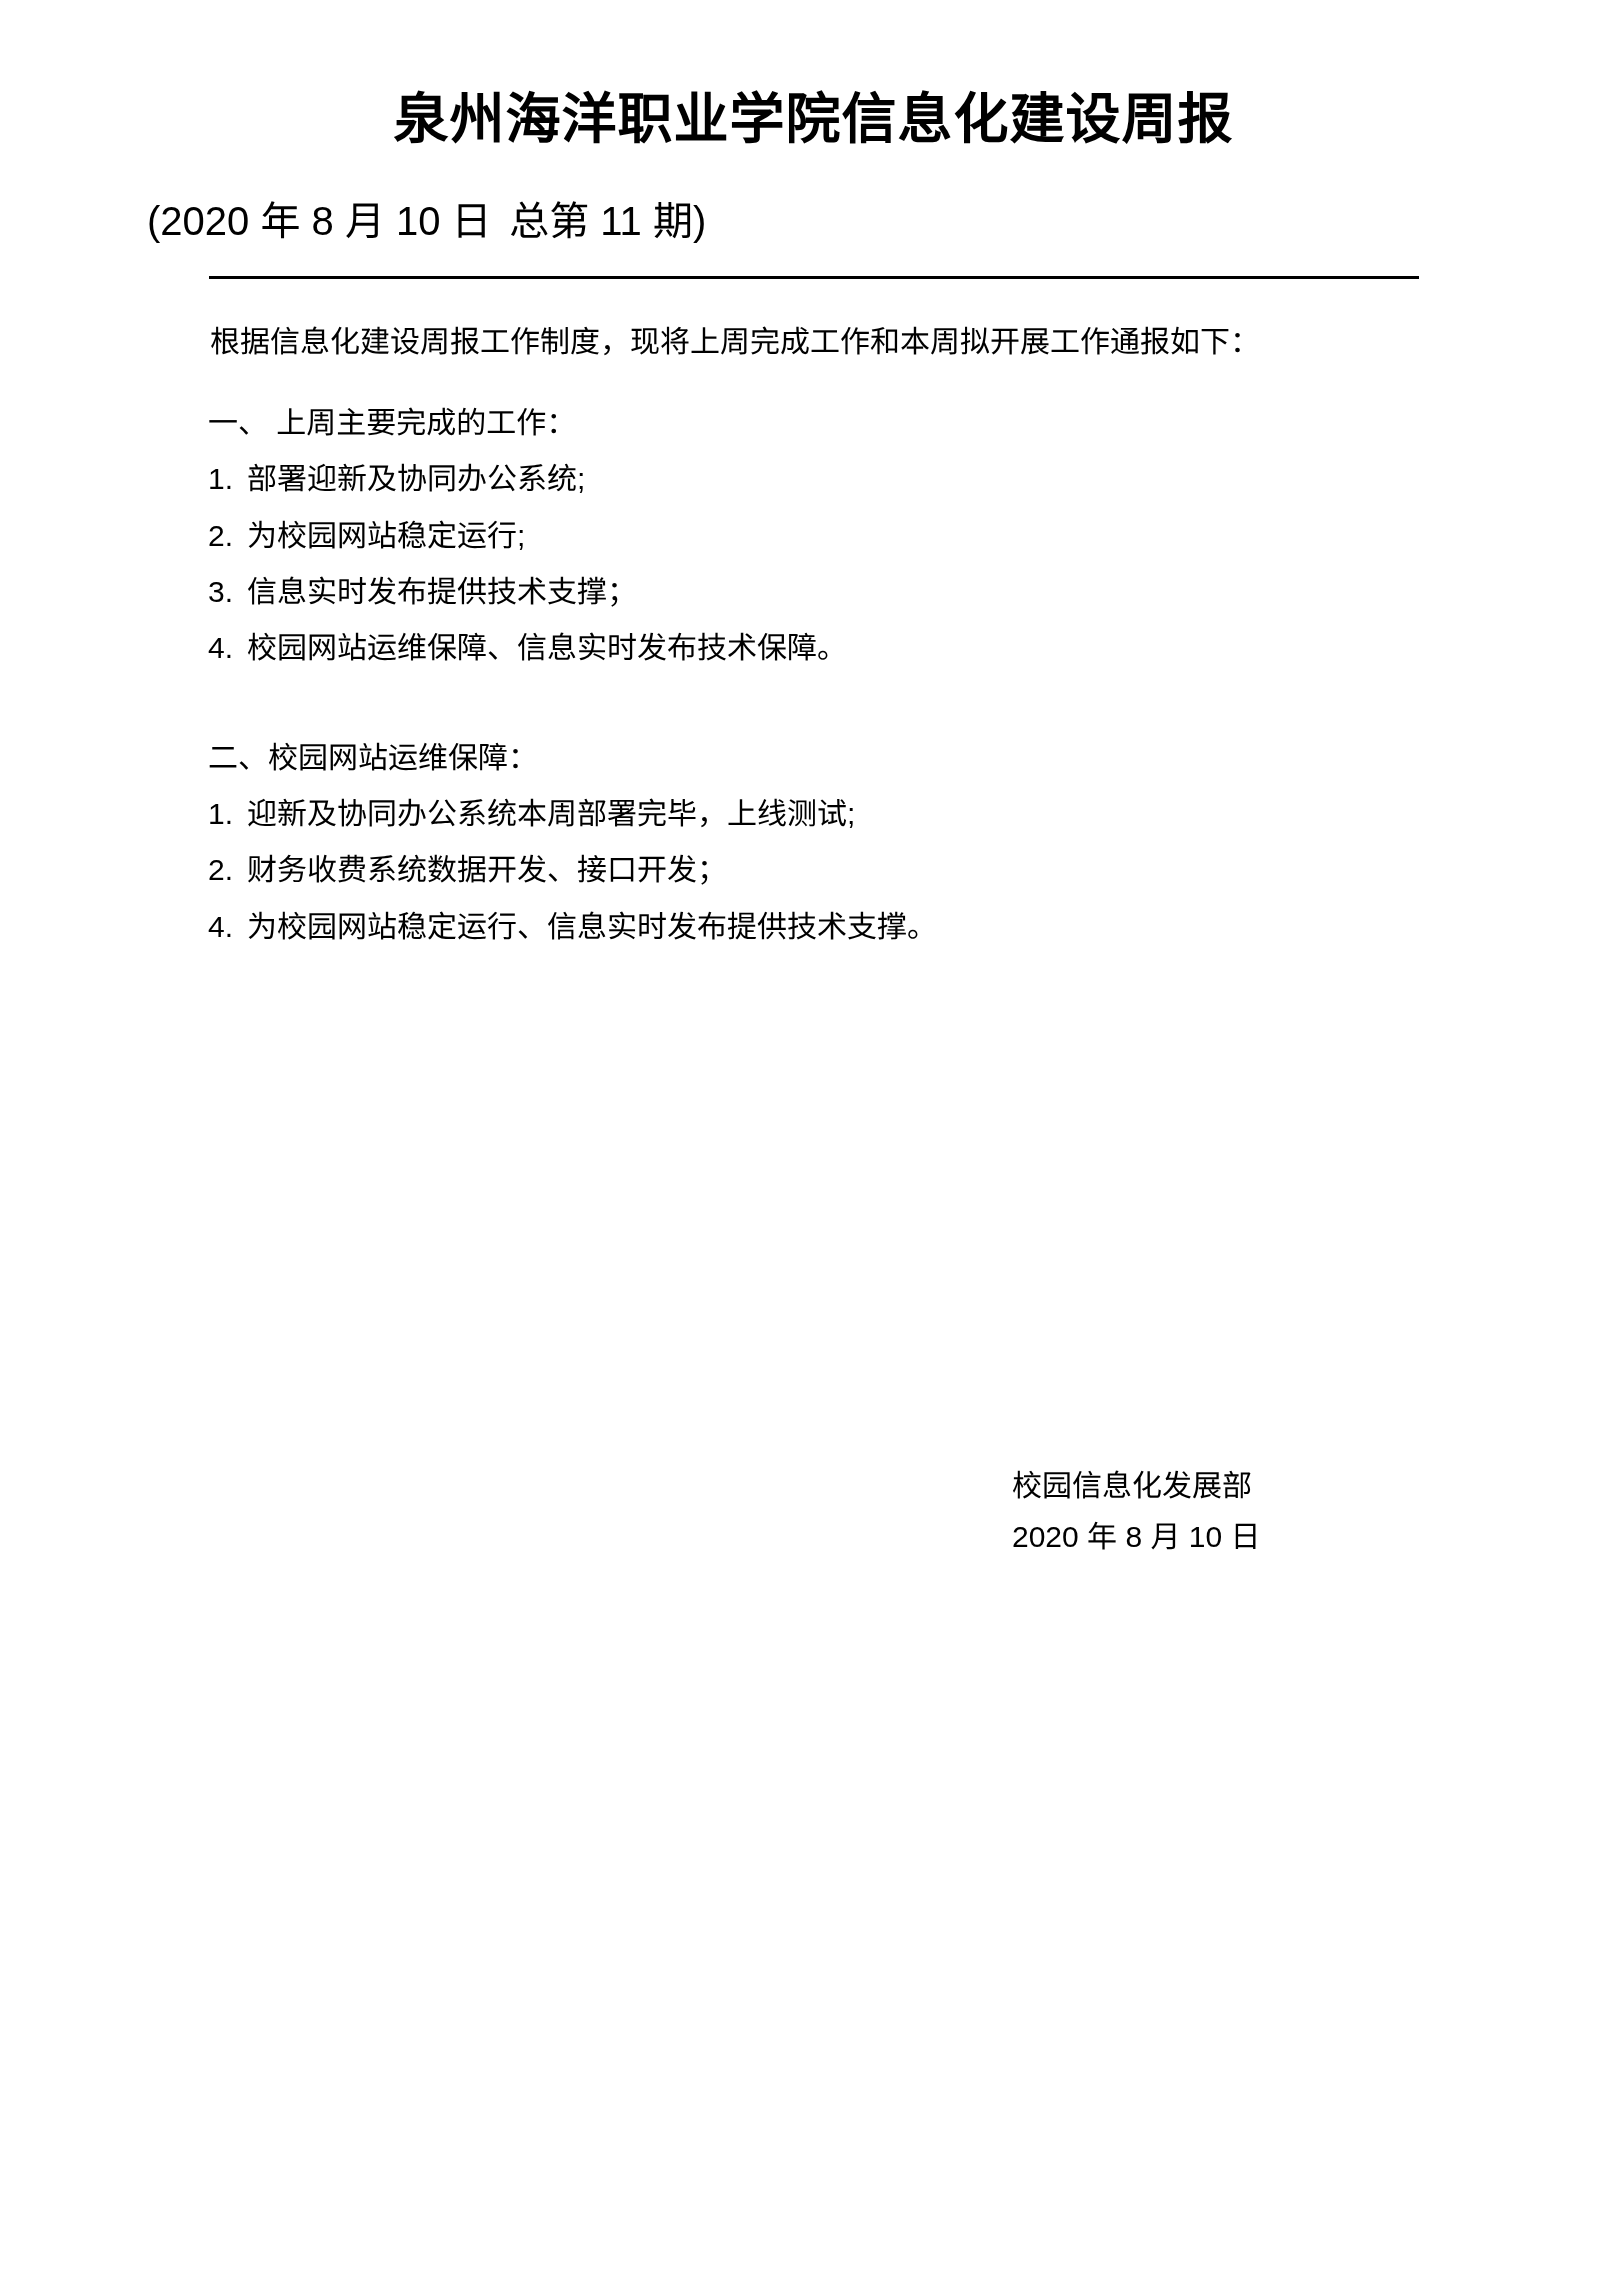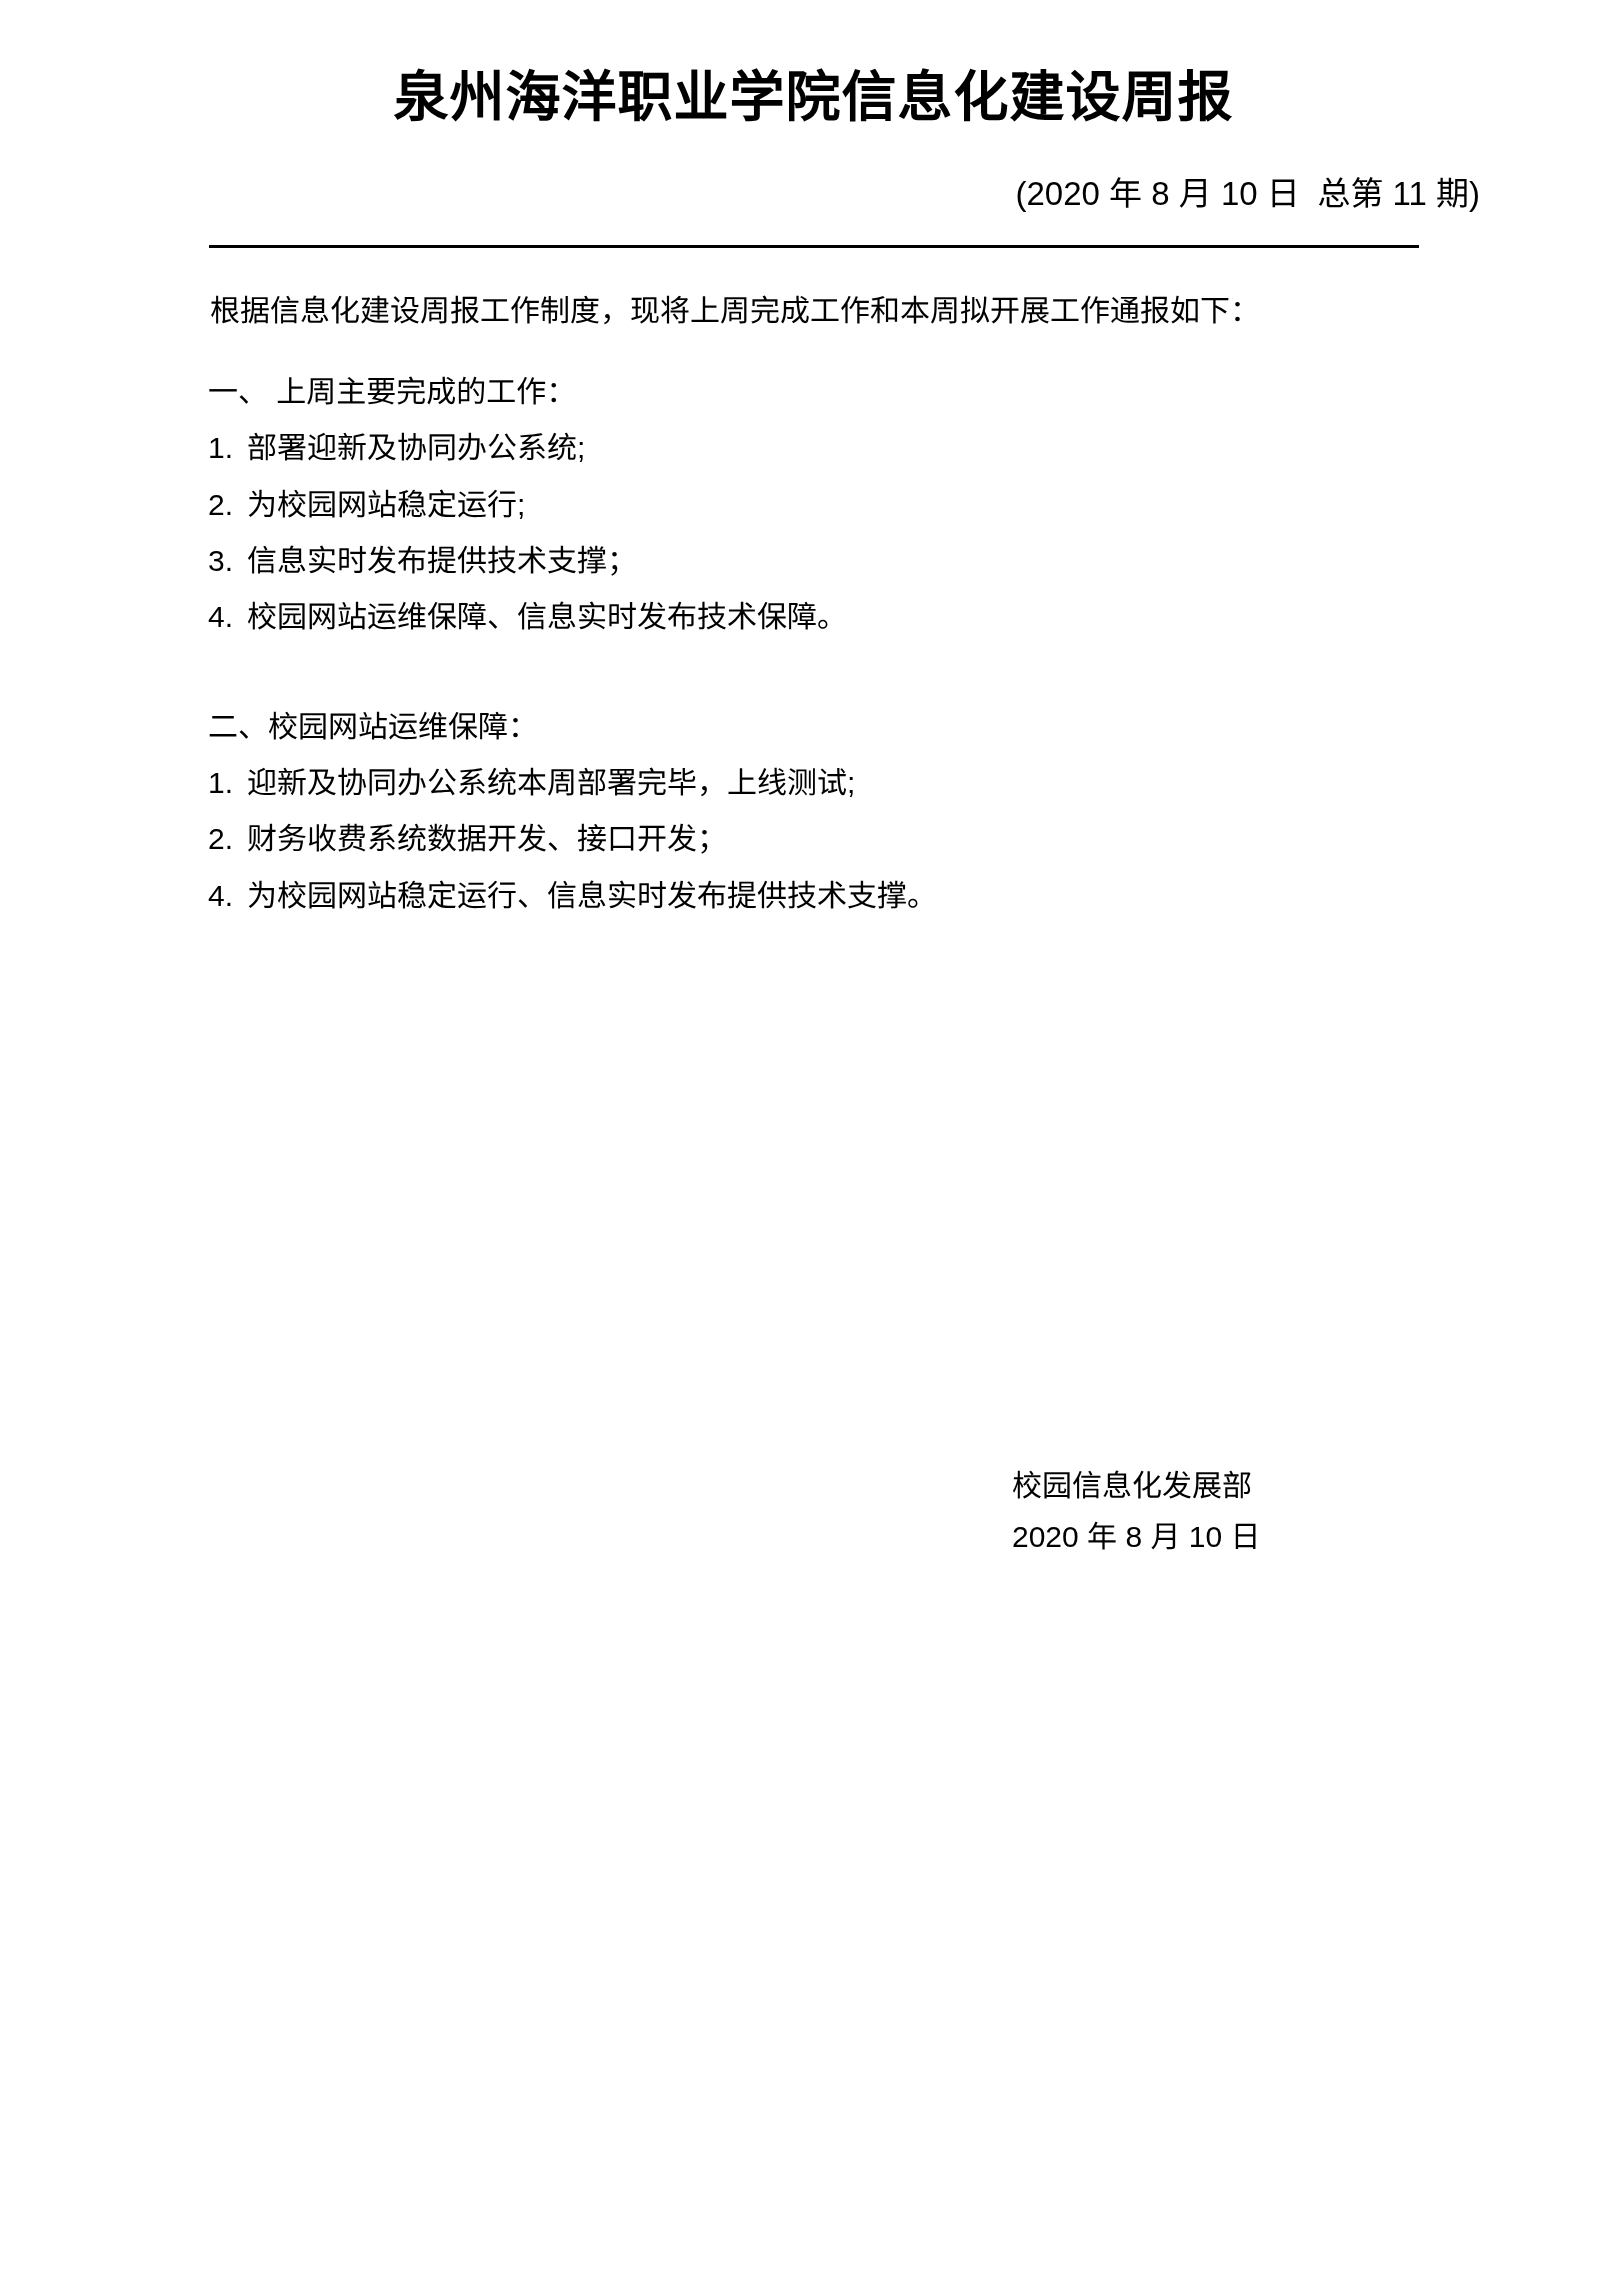--- a/index.html
+++ b/index.html
@@ -23,32 +23,32 @@
     overflow: hidden;
   }
   .doc-body {
     position: absolute;
     left: 147px;
     top: 0;
     width: 1333px;
   }
   .doc-title {
     margin: 0;
-    padding-top: 64px;
+    padding-top: 86px;
     text-align: center;
     font-size: 55px;
     font-weight: bold;
     letter-spacing: 1px;
     line-height: 1.2;
   }
   .doc-subtitle {
     margin: 0;
     padding-top: 43px;
-    text-align: right;
-    font-size: 33px;
+    text-align: left;
+    font-size: 40px;
     font-weight: normal;
     line-height: 1.3;
   }
   .subtitle-gap {
     display: inline-block;
     width: 17.6px;
   }
   .title-rule {
     margin: 29px auto 0 auto;
     width: 1210px;

